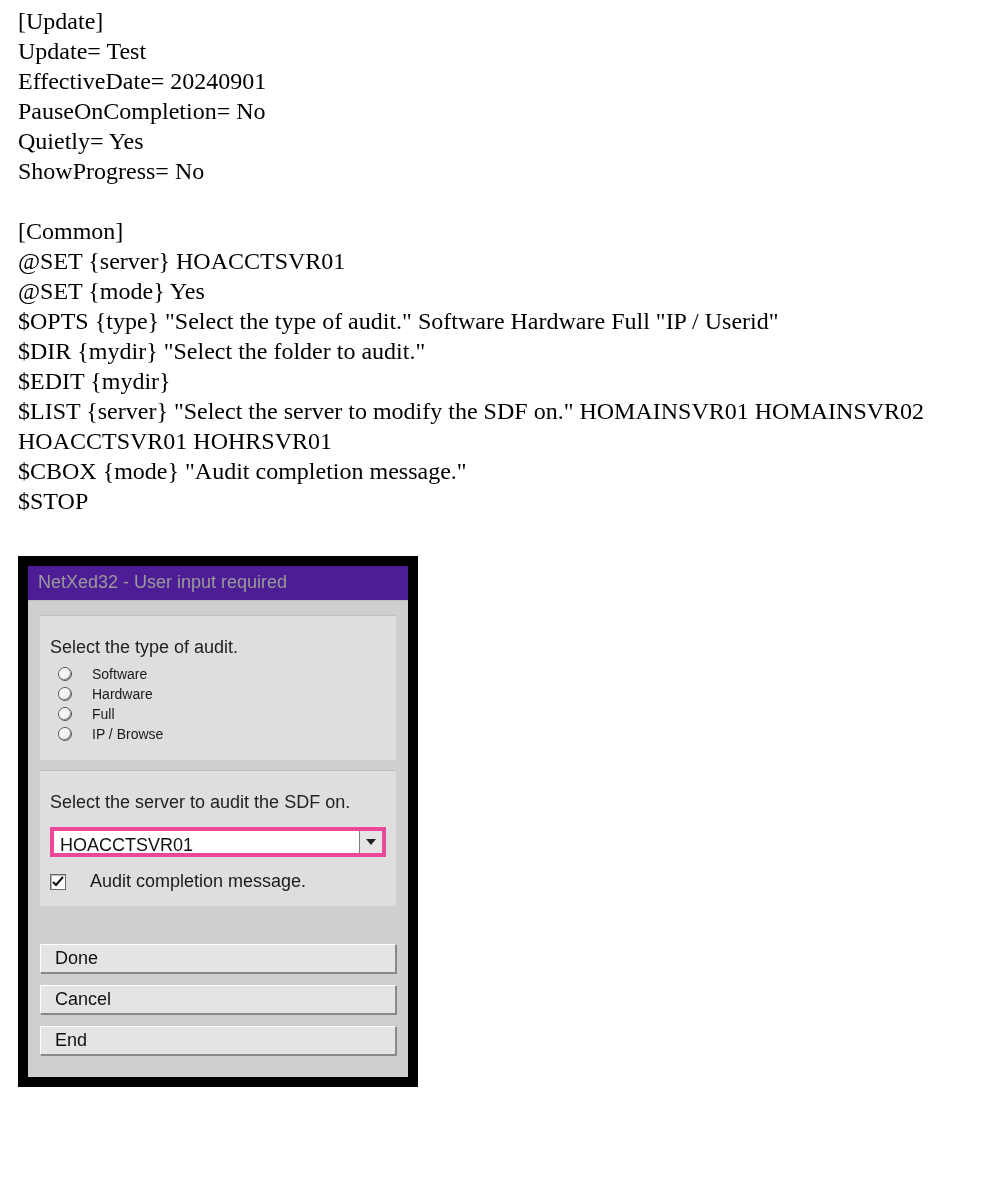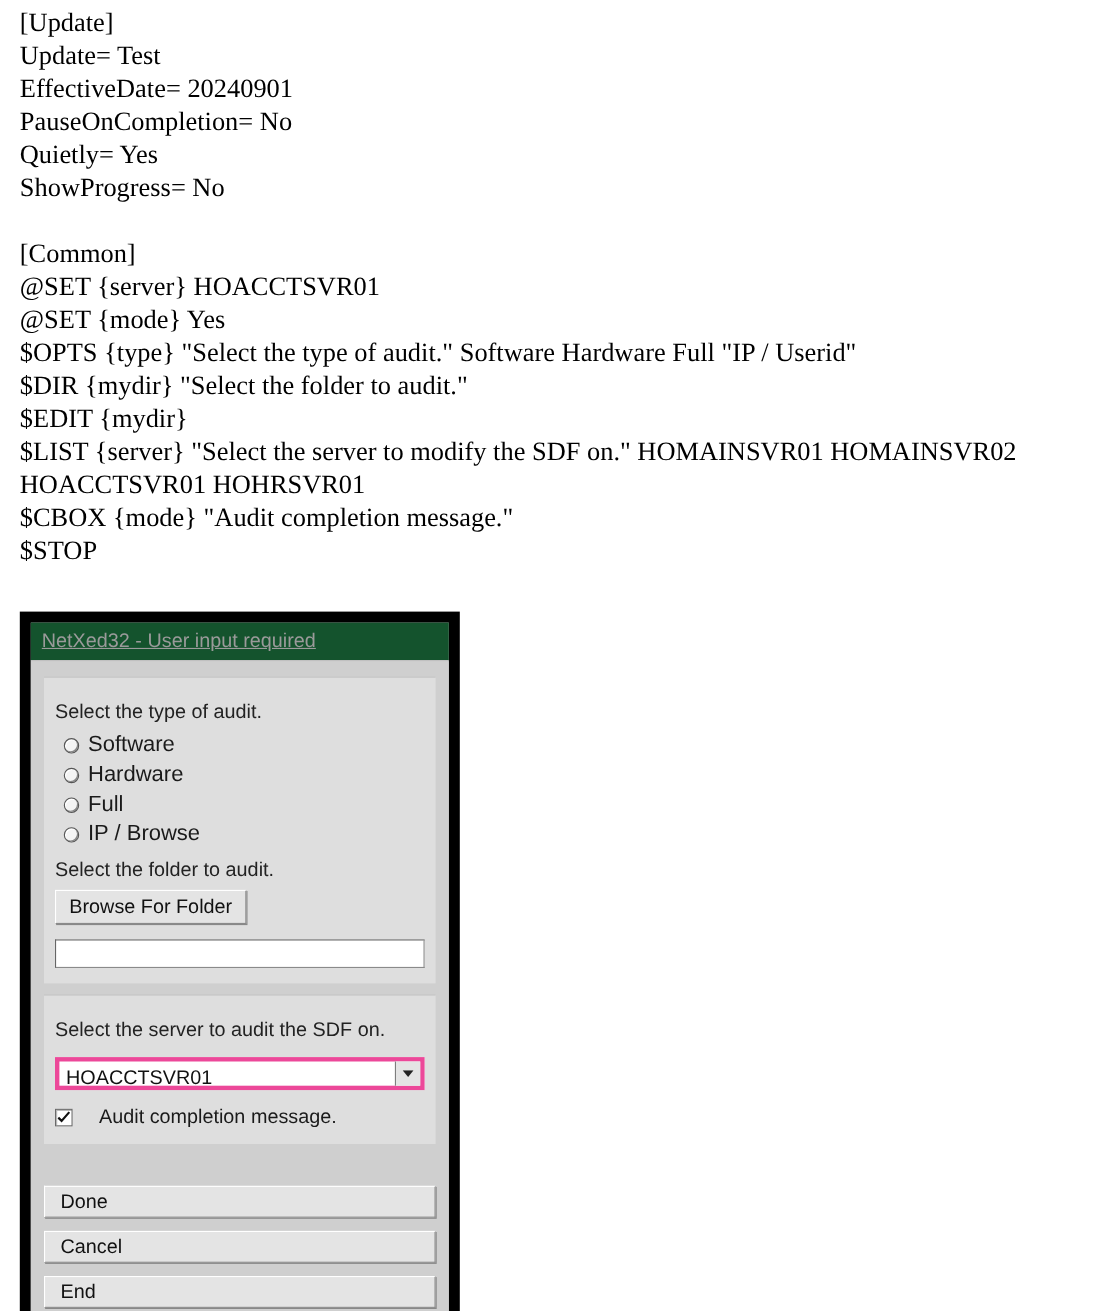--- a/index.html
+++ b/index.html
@@ -27,27 +27,26 @@
     width: 400px;
     box-sizing: border-box;
     background: #000;
     padding: 10px;
   }
   .dialog-inner {
     background: #cfcfcf;
     box-sizing: border-box;
   }
   .titlebar {
-    background: #14532d;
+    background: #4c1d95;
     color: #9a9a9a;
     font-family: Arial, Helvetica, sans-serif;
     font-size: 18px;
     padding: 6px 10px 7px 10px;
     border-bottom: 1px solid #c0c0c0;
-    text-decoration: underline;
   }
   .client {
     background: #cfcfcf;
     padding: 14px 12px 8px 12px;
     font-family: Arial, Helvetica, sans-serif;
     font-size: 18px;
     color: #1a1a1a;
   }
   .group {
     background: #dedede;
@@ -57,23 +56,23 @@
     box-sizing: border-box;
   }
   .label {
     display: block;
     margin-bottom: 8px;
     color: #222;
   }
   .radio-row {
     display: flex;
     align-items: center;
-    gap: 8px;
+    gap: 20px;
     margin: 4px 0 4px 8px;
-    font-size: 20px;
+    font-size: 14px;
   }
   .radio-dot {
     width: 12px;
     height: 12px;
     border: 1px solid #555;
     border-radius: 50%;
     background: #f4f4f4;
     box-shadow: inset -1px -1px 0 #888, inset 1px 1px 0 #fff;
   }
   .folder-section .label { margin-top: 10px; }
@@ -196,27 +195,20 @@
           </div>
           <div class="radio-row">
             <span class="radio-dot"></span>
             <span>Full</span>
           </div>
           <div class="radio-row">
             <span class="radio-dot"></span>
             <span>IP / Browse</span>
           </div>
 
-          <div class="folder-section">
-            <span class="label">Select the folder to audit.</span>
-            <span class="btn">
-              <span>Browse For Folder</span>
-            </span>
-            <div class="text-input"></div>
-          </div>
         </div>
 
         <div class="group">
           <span class="label">Select the server to audit the SDF on.</span>
           <div class="combo">
             <div class="combo-text">HOACCTSVR01</div>
             <div class="combo-arrow">
               <svg viewBox="0 0 10 6">
                   <polygon points="0,0 10,0 5,6" fill="#222"></polygon>
                 </svg>

